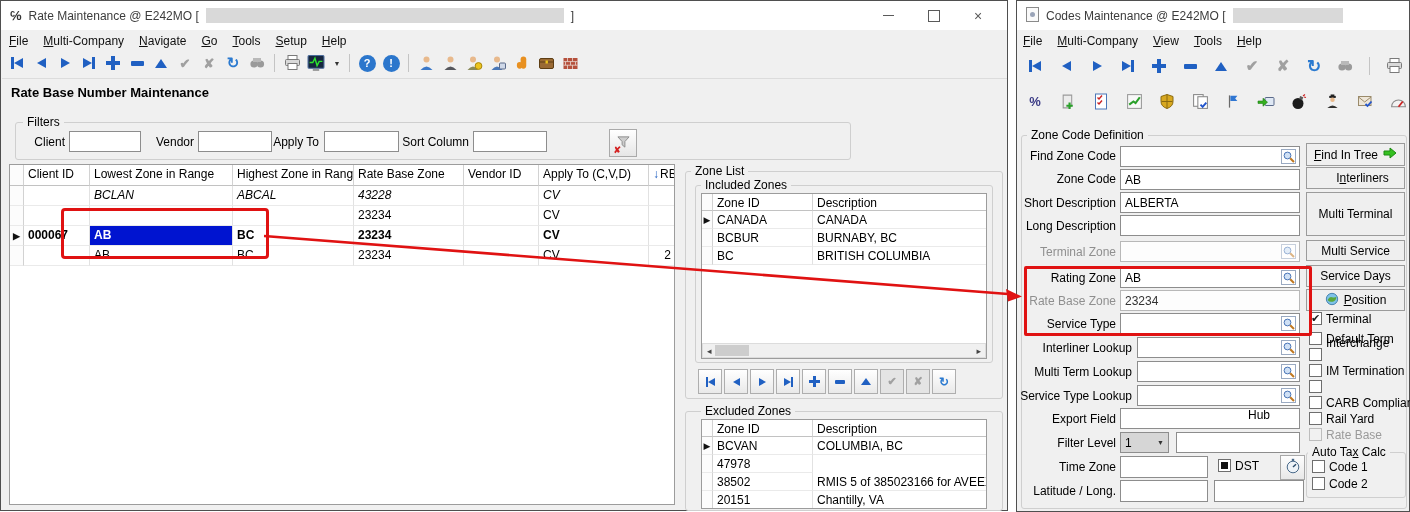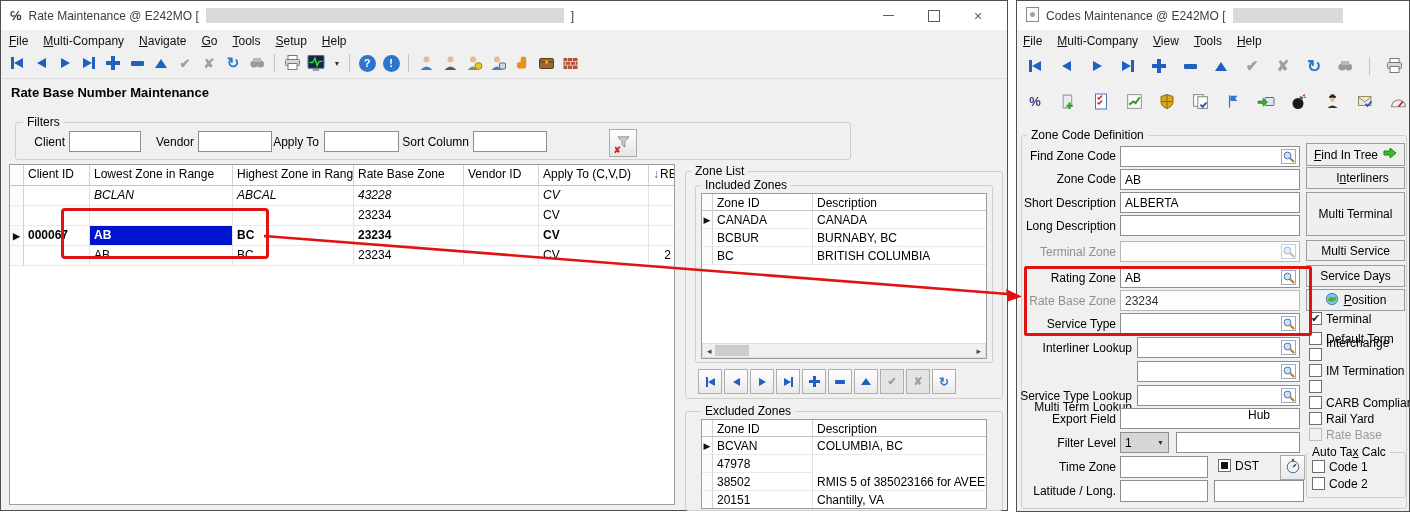--- a/index.html
+++ b/index.html
@@ -601,21 +601,21 @@
     </svg></span>
 
 <div class="flabel" style="left:1020px;top:341px;width:112px;">Interliner Lookup</div>
 <div class="tb" style="left:1137px;top:337px;width:163px;height:21px;"></div>
 <span class="lkp" style="left:1281px;top:340px;"><svg width="15" height="15" viewBox="0 0 15 15">
       <rect x="0.5" y="0.5" width="14" height="14" fill="#fff" stroke="#9aaac2"></rect>
       <circle cx="6.5" cy="6.5" r="3.4" fill="#cfe0f5" stroke="#4a76b8"></circle>
       <line x1="9.2" y1="9.2" x2="13" y2="13" stroke="#c07820" stroke-width="2"></line>
     </svg></span>
 
-<div class="flabel" style="left:1020px;top:365px;width:112px;margin-top:35px;">Multi Term Lookup</div>
+<div class="flabel" style="left:1020px;top:365px;width:112px;">Multi Term Lookup</div>
 <div class="tb" style="left:1137px;top:361px;width:163px;height:21px;"></div>
 <span class="lkp" style="left:1281px;top:364px;"><svg width="15" height="15" viewBox="0 0 15 15">
       <rect x="0.5" y="0.5" width="14" height="14" fill="#fff" stroke="#9aaac2"></rect>
       <circle cx="6.5" cy="6.5" r="3.4" fill="#cfe0f5" stroke="#4a76b8"></circle>
       <line x1="9.2" y1="9.2" x2="13" y2="13" stroke="#c07820" stroke-width="2"></line>
     </svg></span>
 
 <div class="flabel" style="left:1012px;top:389px;width:120px;">Service Type Lookup</div>
 <div class="tb" style="left:1137px;top:385px;width:163px;height:21px;"></div>
 <span class="lkp" style="left:1281px;top:388px;"><svg width="15" height="15" viewBox="0 0 15 15">

